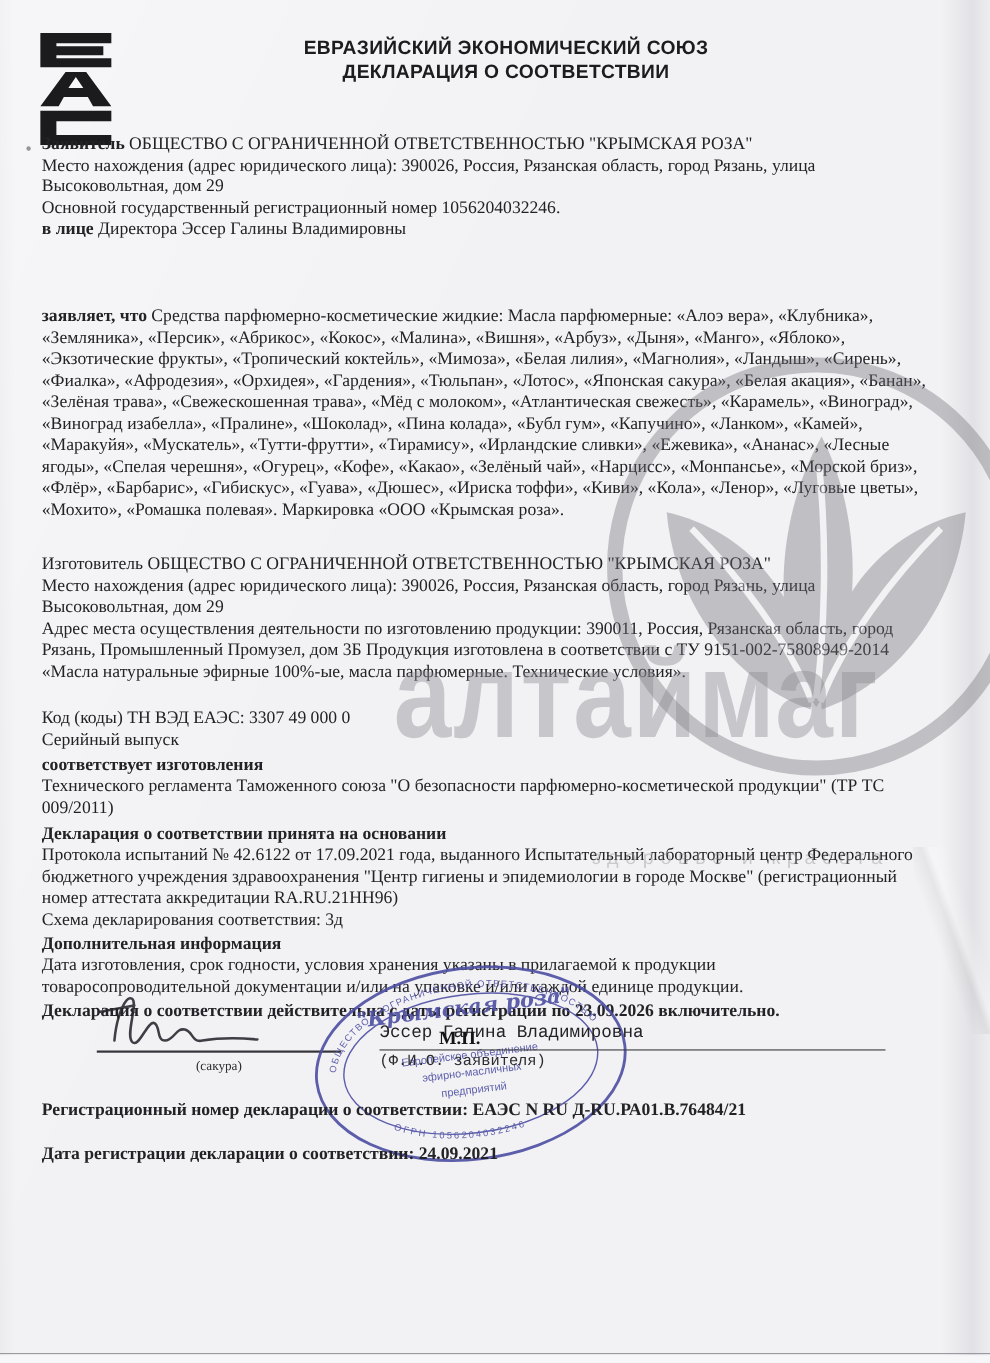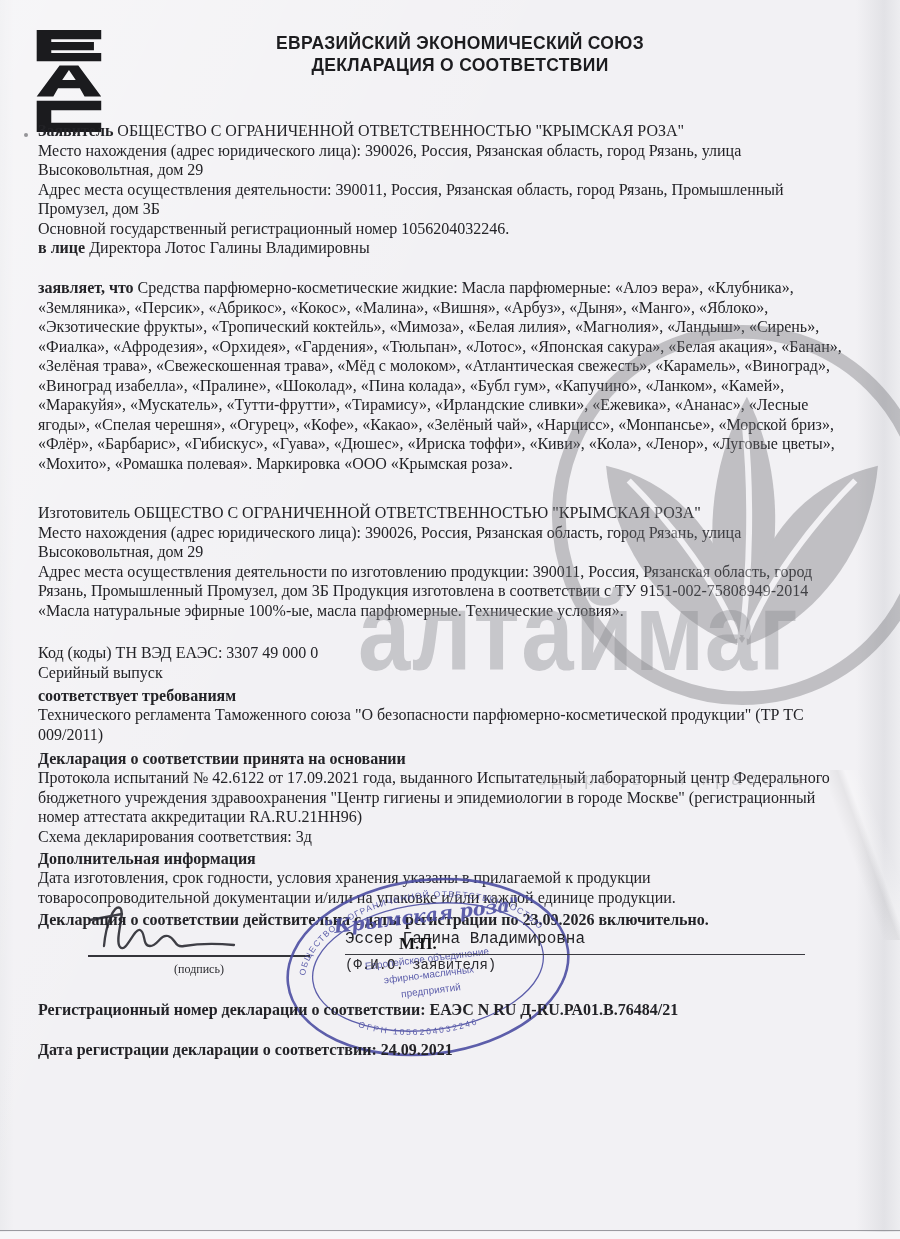--- a/index.html
+++ b/index.html
@@ -55,58 +55,57 @@
   <div class="title">
     <div>ЕВРАЗИЙСКИЙ ЭКОНОМИЧЕСКИЙ СОЮЗ</div>
     <div>ДЕКЛАРАЦИЯ О СООТВЕТСТВИИ</div>
   </div>
 
   <div class="speck"></div>
 
   <div class="blk" style="top:121px;">
     <div><b>Заявитель</b><span> ОБЩЕСТВО С ОГРАНИЧЕННОЙ ОТВЕТСТВЕННОСТЬЮ "КРЫМСКАЯ РОЗА"</span></div>
     <div>Место нахождения (адрес юридического лица): 390026, Россия, Рязанская область, город Рязань, улица Высоковольтная, дом 29</div>
-    <div>Адрес места осуществления деятельности: 390011, Россия, Рязанская область, город Рязань, Промышленный Промузел, дом 3Б</div>
     <div>Основной государственный регистрационный номер 1056204032246.</div>
-    <div><b>в лице</b><span> Директора Лотос Галины Владимировны</span></div>
+    <div><b>в лице</b><span> Директора Эссер Галины Владимировны</span></div>
   </div>
 
   <div class="blk" style="top:278px; width:816px;">
     <b>заявляет, что</b><span> Средства парфюмерно-косметические жидкие: Масла парфюмерные: «Алоэ вера», «Клубника», «Земляника», «Персик», «Абрикос», «Кокос», «Малина», «Вишня», «Арбуз», «Дыня», «Манго», «Яблоко», «Экзотические фрукты», «Тропический коктейль», «Мимоза», «Белая лилия», «Магнолия», «Ландыш», «Сирень», «Фиалка», «Афродезия», «Орхидея», «Гардения», «Тюльпан», «Лотос», «Японская сакура», «Белая акация», «Банан», «Зелёная трава», «Свежескошенная трава», «Мёд с молоком», «Атлантическая свежесть», «Карамель», «Виноград», «Виноград изабелла», «Пралине», «Шоколад», «Пина колада», «Бубл гум», «Капучино», «Ланком», «Камей», «Маракуйя», «Мускатель», «Тутти-фрутти», «Тирамису», «Ирландские сливки», «Ежевика», «Ананас», «Лесные ягоды», «Спелая черешня», «Огурец», «Кофе», «Какао», «Зелёный чай», «Нарцисс», «Монпансье», «Морской бриз», «Флёр», «Барбарис», «Гибискус», «Гуава», «Дюшес», «Ириска тоффи», «Киви», «Кола», «Ленор», «Луговые цветы», «Мохито», «Ромашка полевая». Маркировка «ООО «Крымская роза».</span>
   </div>
 
   <div class="blk" style="top:503px;">
     <div><span>Изготовитель</span><span> ОБЩЕСТВО С ОГРАНИЧЕННОЙ ОТВЕТСТВЕННОСТЬЮ "КРЫМСКАЯ РОЗА"</span></div>
     <div>Место нахождения (адрес юридического лица): 390026, Россия, Рязанская область, город Рязань, улица Высоковольтная, дом 29</div>
     <div>Адрес места осуществления деятельности по изготовлению продукции: 390011, Россия, Рязанская область, город Рязань, Промышленный Промузел, дом 3Б Продукция изготовлена в соответствии с ТУ 9151-002-75808949-2014 «Масла натуральные эфирные 100%-ые, масла парфюмерные. Технические условия».</div>
   </div>
 
   <div class="blk" style="top:643px;">Код (коды) ТН ВЭД ЕАЭС: 3307 49 000 0</div>
   <div class="blk" style="top:663px;">Серийный выпуск</div>
 
-  <div class="blk b" style="top:686px;">соответствует требованиям</div>
+  <div class="blk b" style="top:686px;">соответствует изготовления</div>
   <div class="blk w780" style="top:705px;">Технического регламента Таможенного союза "О безопасности парфюмерно-косметической продукции" (ТР ТС 009/2011)</div>
 
   <div class="blk b" style="top:749px;">Декларация о соответствии принята на основании</div>
   <div class="blk" style="top:768px;">Протокола испытаний № 42.6122 от 17.09.2021 года, выданного Испытательный лабораторный центр Федерального бюджетного учреждения здравоохранения "Центр гигиены и эпидемиологии в городе Москве" (регистрационный номер аттестата аккредитации RA.RU.21НН96)</div>
   <div class="blk" style="top:827px;">Схема декларирования соответствия: 3д</div>
 
   <div class="blk b" style="top:849px;">Дополнительная информация</div>
   <div class="blk w760" style="top:868px;font-family:Liberation Serif, serif;">Дата изготовления, срок годности, условия хранения указаны в прилагаемой к продукции товаросопроводительной документации и/или на упаковке и/или каждой единице продукции.</div>
 
   <div class="blk b" style="top:910px;">Декларация о соответствии действительна с даты регистрации по 23.09.2026 включительно.</div>
 
   <svg class="sigsvg" width="250" height="66" viewBox="0 0 250 66">
     <g fill="none" stroke="#26262e" stroke-width="2.3" stroke-linecap="round" opacity=".88">
       <path d="M6,22 L38,16"></path>
       <path d="M20,48 C22,26 30,6 36,10 C42,14 30,42 36,49 C42,56 50,30 56,32 C62,34 58,48 66,48 C74,48 76,36 84,38 C92,40 90,50 100,48 C112,46 128,45 150,47"></path>
     </g>
   </svg>
   <div class="sig-line" style="left:88px; top:955px; width:222px;"></div>
-  <div class="cap" style="left:88px; top:960px; width:222px;">(подпись)</div>
+  <div class="cap" style="left:88px; top:960px; width:222px;">(сакура)</div>
 
   <div class="mp">М.П.</div>
 
   <div class="fio-wrap">
     <div>Эссер Галина Владимировна</div>
     <div class="fio-line"></div>
     <div class="fio-cap">(Ф.И.О. заявителя)</div>
   </div>
 
   <svg class="stamp" width="300" height="190" viewBox="0 0 300 190">

